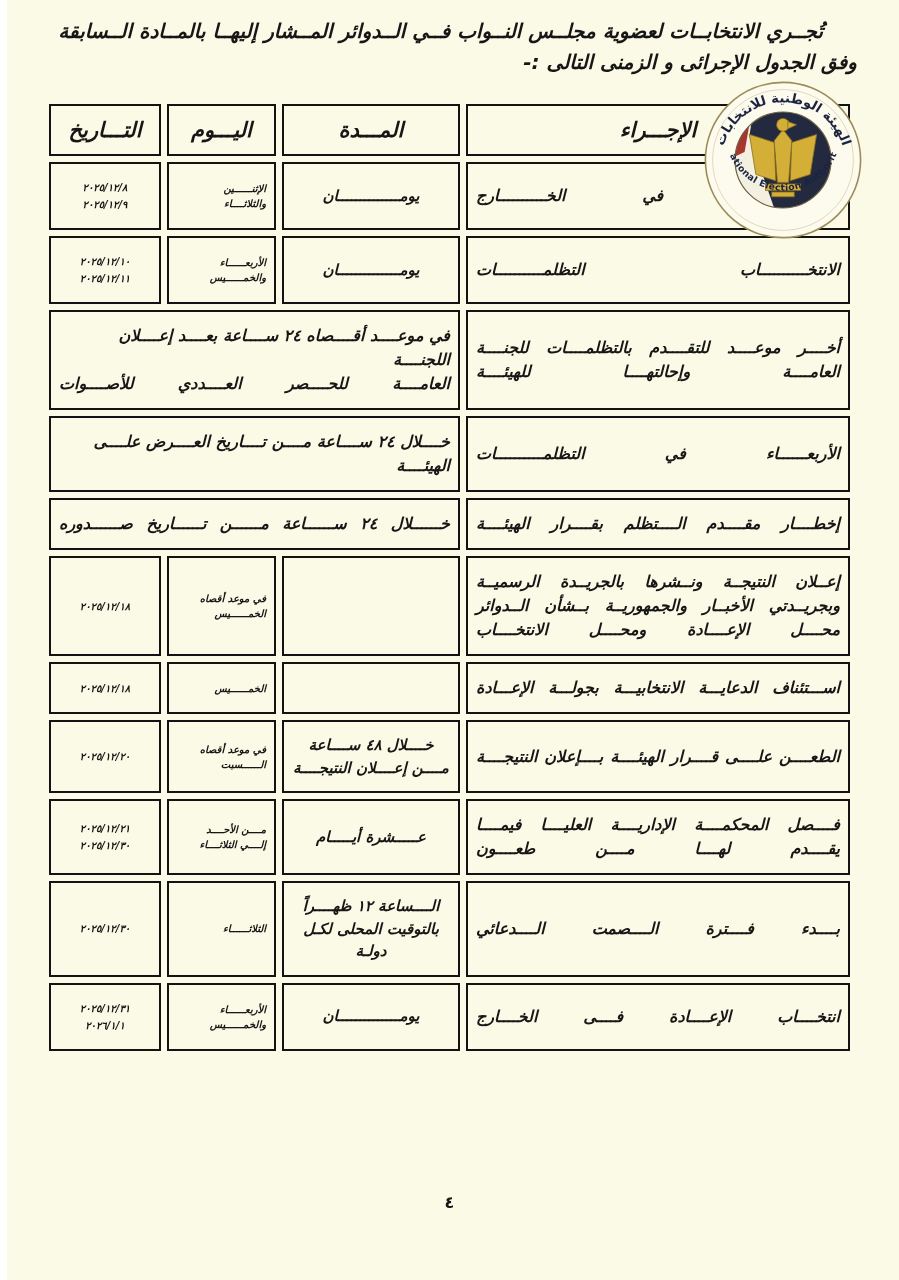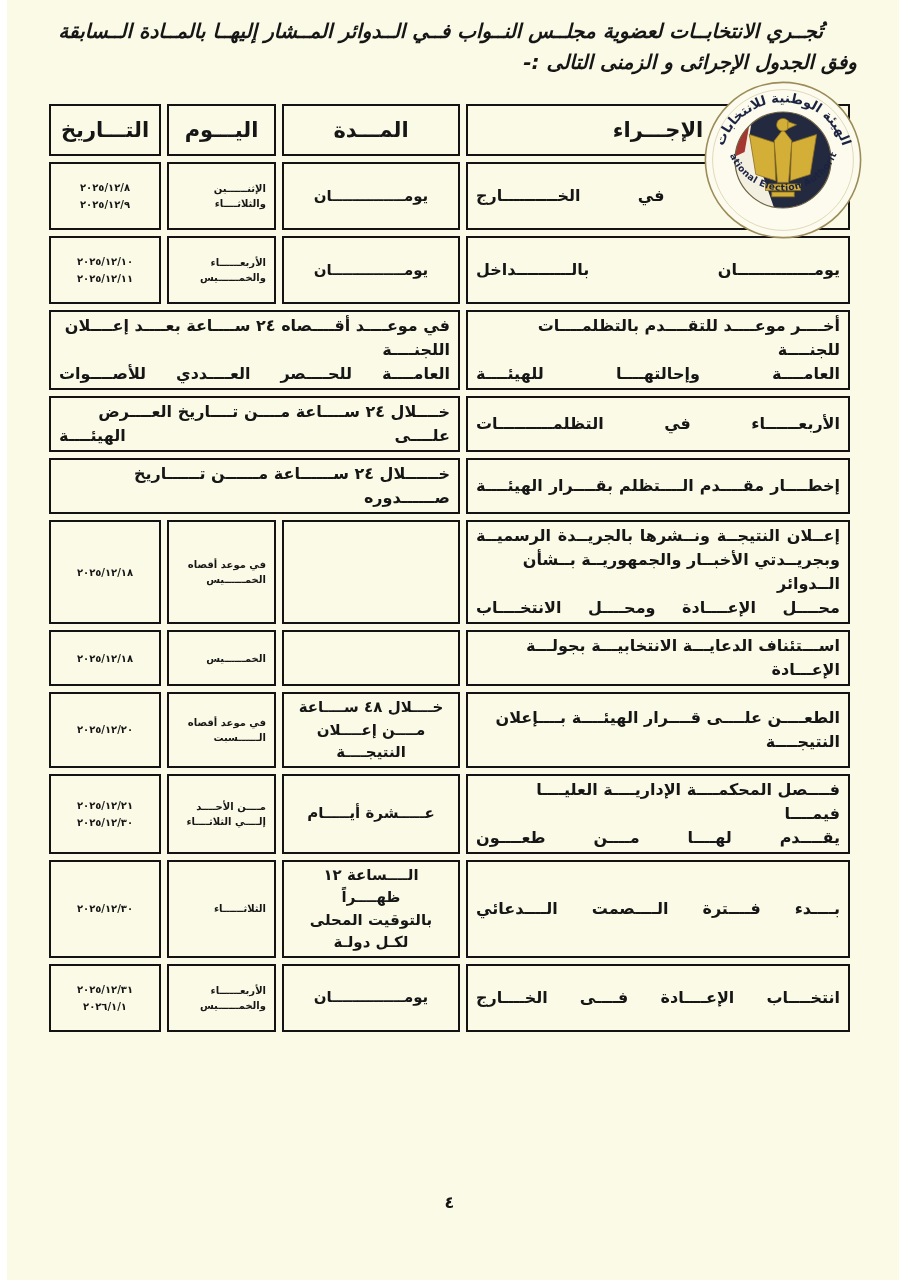--- a/index.html
+++ b/index.html
@@ -43,22 +43,22 @@
     margin:20px auto 0;
     width:806px;
     border-collapse:separate;
     border-spacing:6px 6px;
     table-layout:fixed;
   }
   table.sched th, table.sched td{
     border:2.5px solid #131313;
     background:transparent;
     vertical-align:middle;
-    padding:2px 8px;
-    font-weight:bold;
+    padding:12px 8px;
+    font-weight:bold;font-style:italic;
     white-space:pre-line;
     box-sizing:border-box;
     overflow:hidden;
   }
   th{font-size:21px;text-align:center;height:52px;}
   .col-proc{width:384px;}
   .col-dur{width:178px;}
   .col-day{width:109px;}
   .col-date{width:112px;}
   td.proc{font-size:16px;text-align:right;text-align-last:justify;line-height:1.5;}
@@ -143,21 +143,21 @@
     <tbody>
       <tr>
         <td class="proc">الانتخــــــــــاب في الخــــــــــارج</td>
         <td class="dur">يومــــــــــــــان</td>
         <td class="day">الإثنــــــين
 والثلاثــــاء</td>
         <td class="date">٢٠٢٥/١٢/٨
 ٢٠٢٥/١٢/٩</td>
       </tr>
       <tr>
-        <td class="proc">يومــــــــــــــان بالــــــــــداخل</td>
+        <td class="proc">الانتخــــــــــاب التظلمــــــــــات</td>
         <td class="dur">يومــــــــــــــان</td>
         <td class="day">الأربعــــــاء
 والخمــــــيس</td>
         <td class="date">٢٠٢٥/١٢/١٠
 ٢٠٢٥/١٢/١١</td>
       </tr>
       <tr>
         <td class="proc">أخــــر موعــــد للتقــــدم بالتظلمــــات للجنــــة
 العامــــة وإحالتهــــا للهيئــــة</td>
         <td class="span-cell" colspan="3">في موعــــد أقــــصاه ٢٤ ســــاعة بعــــد إعــــلان اللجنــــة

